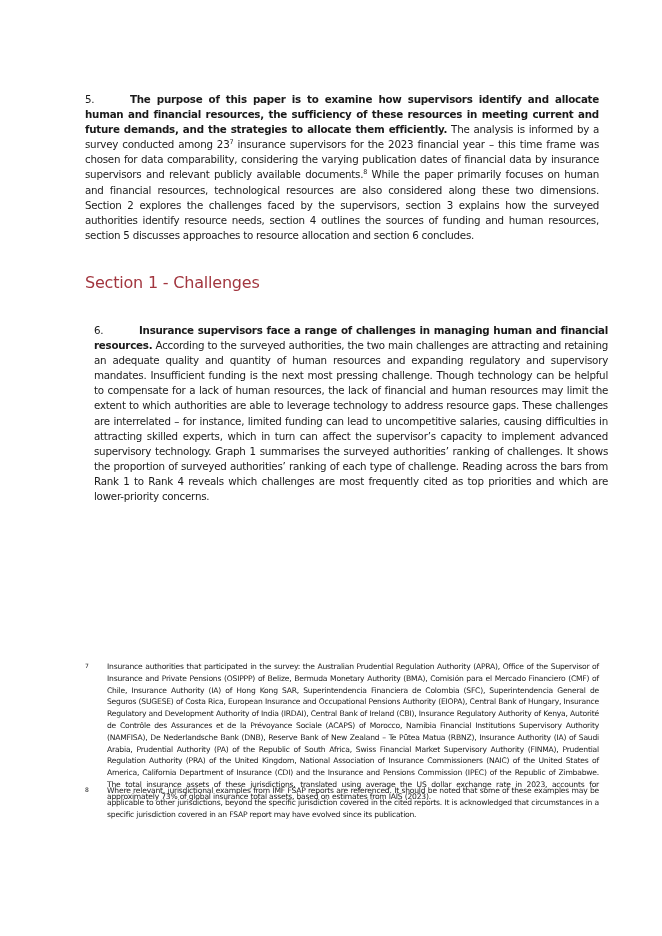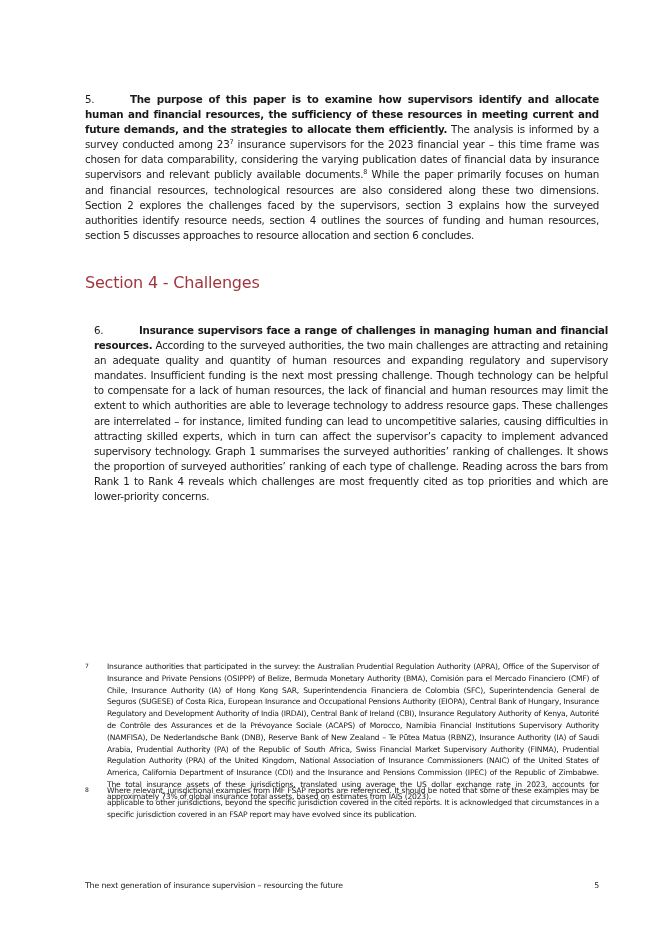--- a/index.html
+++ b/index.html
@@ -69,34 +69,30 @@
   </style>
 </head>
 <body>
 
 <div class="page">
 
   <p class="para" id="para5" style="margin:0;">
     <span class="num">5.</span><b>The purpose of this paper is to examine how supervisors identify and allocate human and financial resources, the sufficiency of these resources in meeting current and future demands, and the strategies to allocate them efficiently.</b><span> The analysis is informed by a survey conducted among 23</span><sup>7</sup><span> insurance supervisors for the 2023 financial year – this time frame was chosen for data comparability, considering the varying publication dates of financial data by insurance supervisors and relevant publicly available documents.</span><sup>8</sup><span> While the paper primarily focuses on human and financial resources, technological resources are also considered along these two dimensions. Section 2 explores the challenges faced by the supervisors, section 3 explains how the surveyed authorities identify resource needs, section 4 outlines the sources of funding and human resources, section 5 discusses approaches to resource allocation and section 6 concludes.</span>
   </p>
 
-  <h2 class="section-heading" style="margin:0;">Section 4 - Challenges</h2>
+  <h2 class="section-heading" style="margin:0;">Section 1 - Challenges</h2>
 
   <p class="para" id="para6" style="margin:9px;">
     <span class="num">6.</span><b>Insurance supervisors face a range of challenges in managing human and financial resources.</b><span> According to the surveyed authorities, the two main challenges are attracting and retaining an adequate quality and quantity of human resources and expanding regulatory and supervisory mandates. Insufficient funding is the next most pressing challenge. Though technology can be helpful to compensate for a lack of human resources, the lack of financial and human resources may limit the extent to which authorities are able to leverage technology to address resource gaps. These challenges are interrelated – for instance, limited funding can lead to uncompetitive salaries, causing difficulties in attracting skilled experts, which in turn can affect the supervisor’s capacity to implement advanced supervisory technology. Graph 1 summarises the surveyed authorities’ ranking of challenges. It shows the proportion of surveyed authorities’ ranking of each type of challenge. Reading across the bars from Rank 1 to Rank 4 reveals which challenges are most frequently cited as top priorities and which are lower-priority concerns.</span>
   </p>
 
   <div class="footnote" id="fn7">
     <span class="fn-mark">7</span>
     <span class="fn-text">Insurance authorities that participated in the survey: the Australian Prudential Regulation Authority (APRA), Office of the Supervisor of Insurance and Private Pensions (OSIPPP) of Belize, Bermuda Monetary Authority (BMA), Comisión para el Mercado Financiero (CMF) of Chile, Insurance Authority (IA) of Hong Kong SAR, Superintendencia Financiera de Colombia (SFC), Superintendencia General de Seguros (SUGESE) of Costa Rica, European Insurance and Occupational Pensions Authority (EIOPA), Central Bank of Hungary, Insurance Regulatory and Development Authority of India (IRDAI), Central Bank of Ireland (CBI), Insurance Regulatory Authority of Kenya, Autorité de Contrôle des Assurances et de la Prévoyance Sociale (ACAPS) of Morocco, Namibia Financial Institutions Supervisory Authority (NAMFISA), De Nederlandsche Bank (DNB), Reserve Bank of New Zealand – Te Pūtea Matua (RBNZ), Insurance Authority (IA) of Saudi Arabia, Prudential Authority (PA) of the Republic of South Africa, Swiss Financial Market Supervisory Authority (FINMA), Prudential Regulation Authority (PRA) of the United Kingdom, National Association of Insurance Commissioners (NAIC) of the United States of America, California Department of Insurance (CDI) and the Insurance and Pensions Commission (IPEC) of the Republic of Zimbabwe. The total insurance assets of these jurisdictions, translated using average the US dollar exchange rate in 2023, accounts for approximately 73% of global insurance total assets, based on estimates from IAIS (2023).</span>
   </div>
 
   <div class="footnote" id="fn8">
     <span class="fn-mark">8</span>
     <span class="fn-text">Where relevant, jurisdictional examples from IMF FSAP reports are referenced. It should be noted that some of these examples may be applicable to other jurisdictions, beyond the specific jurisdiction covered in the cited reports. It is acknowledged that circumstances in a specific jurisdiction covered in an FSAP report may have evolved since its publication.</span>
   </div>
 
-  <div class="footer">
-    <span>The next generation of insurance supervision – resourcing the future</span>
-    <span>5</span>
-  </div>
 
 </div>
 
 </body></html>

